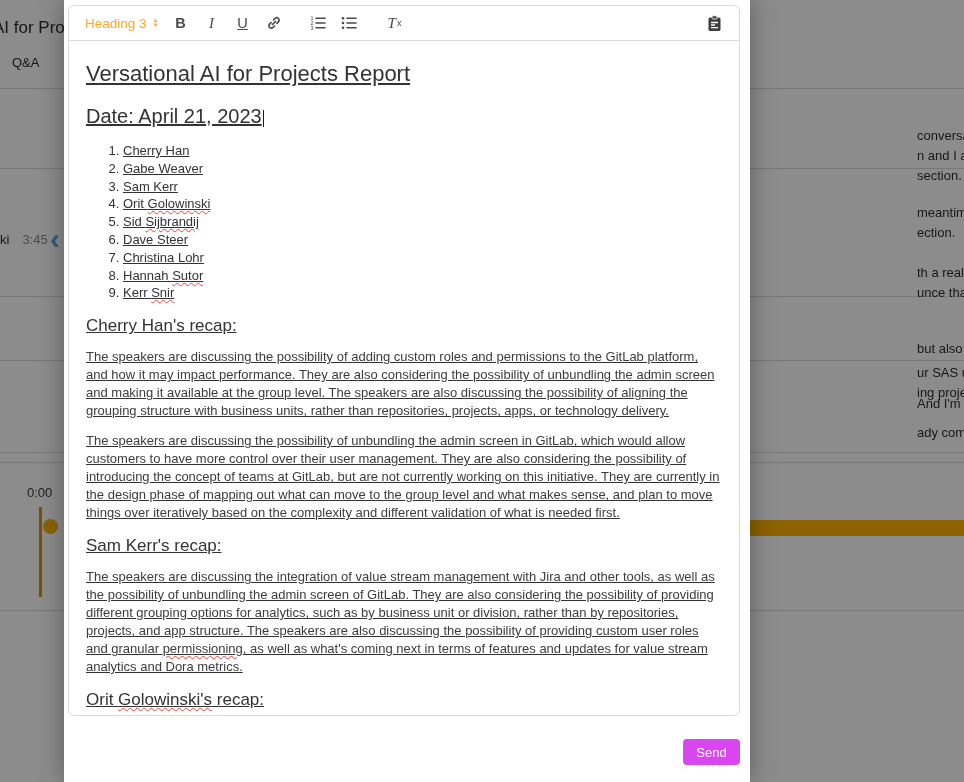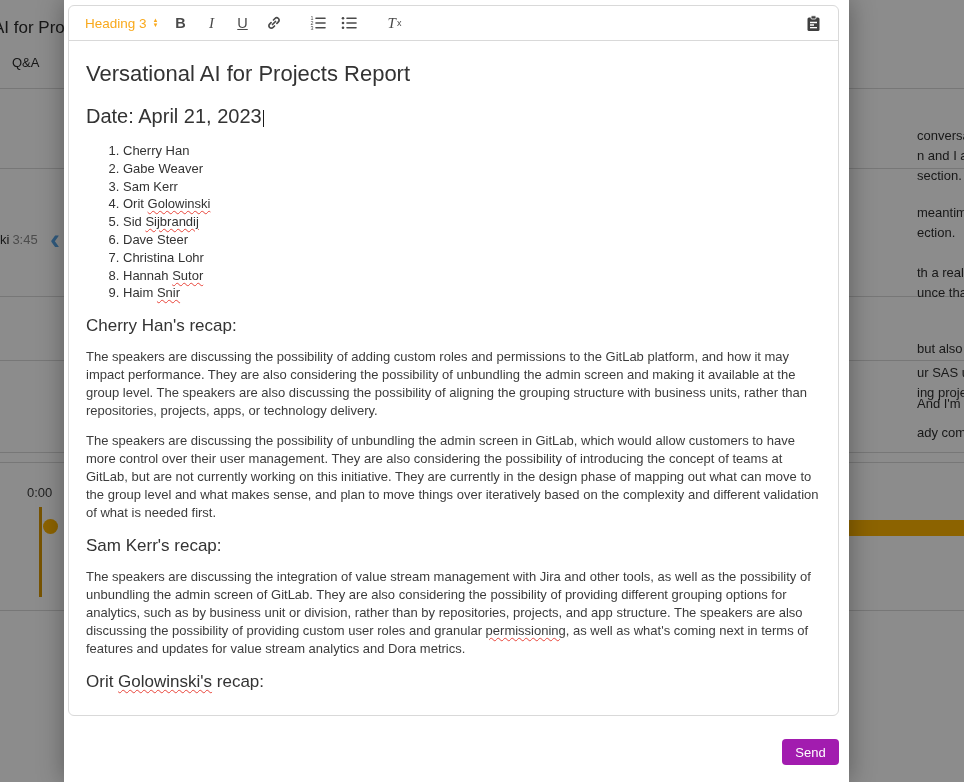--- a/index.html
+++ b/index.html
@@ -6,67 +6,67 @@
   html,body { width:964px; height:782px; overflow:hidden; }
   body { font-family:"Liberation Sans","DejaVu Sans",sans-serif; background:#fff; }
   .screen { position:relative; width:964px; height:782px; overflow:hidden; background:#fff; }
 
   
   .bg-page { position:absolute; inset:0; background:#fff; }
   .bg-divider { position:absolute; left:0; right:0; height:1px; background:#d9d9d9; }
   .bg-title { position:absolute; left:-7px; top:18px; font-size:17px; color:#2b2b2b; white-space:nowrap; }
   .bg-tab { position:absolute; left:12px; top:55px; font-size:13px; color:#2b2b2b; }
   .bg-speaker { position:absolute; left:0; top:232px; font-size:13px; color:#2b2b2b; white-space:nowrap; }
-  .bg-speaker .time { color:#8a8a8a; margin-left:3px; }
+  .bg-speaker .time { color:#8a8a8a; margin-left:13px; }
   .bg-chevron { position:absolute; left:50px; top:222px; font-size:30px; color:#5aa7e8; font-weight:bold; }
   .bg-timeline-start { position:absolute; left:27px; top:485px; font-size:13px; color:#3a3a3a; }
   .bg-playhead { position:absolute; left:39px; top:507px; width:3px; height:90px; background:#d99700; }
   .bg-dot { position:absolute; left:43px; top:519px; width:15px; height:15px; border-radius:50%; background:#ffb400; }
   .bg-wavebar { position:absolute; left:700px; top:520px; width:264px; height:16px; background:#ffb400; }
   .bg-line { position:absolute; left:917px; font-size:13px; color:#2f2f2f; white-space:nowrap; }
 
   
   .overlay { position:absolute; inset:0; background:rgba(0,0,0,0.45); }
 
   
-  .modal { position:absolute; left:64px; top:0; width:785px; height:782px; background:#fff;
+  .modal { position:absolute; left:64px; top:0; width:686px; height:782px; background:#fff;
            box-shadow:0 0 24px rgba(0,0,0,0.35); }
   .editor-box { margin:5px 10px 0 4px; height:711px; border:1px solid #d9d9d9; border-radius:6px;
                 background:#fff; display:flex; flex-direction:column; overflow:hidden; }
 
   
   .toolbar { height:35px; flex:0 0 35px; border-bottom:1px solid #d9d9d9; display:flex; align-items:center; padding:0 16px; }
   .heading-select { display:flex; align-items:center; gap:6px; color:#f9a91c; font-size:13.5px; cursor:pointer; }
   .updown { display:flex; flex-direction:column; line-height:5px; font-size:6px; color:#f9a91c; }
   .tb-btn { width:18px; height:22px; margin-left:13px; display:flex; align-items:center; justify-content:center;
             font-size:14.5px; color:#4a4a4a; cursor:pointer; }
   .tb-btn.bold { font-weight:bold; }
   .tb-btn.italic { font-style:italic; font-family:"Liberation Serif",serif; font-size:15px; }
   .tb-btn.underline { text-decoration:underline; }
   .tb-btn.gap { margin-left:27px; }
   .tb-btn svg { display:block; }
   .tb-spacer { flex:1; }
   .clearfmt { font-family:"Liberation Serif",serif; font-style:italic; font-size:15px; }
   .clearfmt sub { font-size:9px; font-style:normal; font-family:"Liberation Sans",sans-serif; margin-left:1px; }
 
   
-  .doc { flex:1; overflow:hidden; padding:12px 17px 0 17px; color:#333; }
+  .doc { flex:1; overflow:hidden; padding:12px 17px 0 17px; color:#333;text-decoration:underline; }
   .doc h1 { font-size:22px; font-weight:400; color:#333; margin:8px 0 18px; }
   .doc p.lead { font-size:20px; color:#333; margin:0 0 14px; }
   .doc p.lead.participants { margin-bottom:12px; }
   .doc ol { font-size:13px; color:#333; line-height:17.8px; margin:0 0 4px; padding-left:37px; }
   .doc h2 { font-size:17px; font-weight:400; color:#333; margin:14px 0 11px; }
   .doc p.body { font-size:13px; line-height:18px; color:#3c3c3c; margin:12px 0 10px; }
   .misspelled { text-decoration:underline; text-decoration-style:wavy; text-decoration-color:#e8443a;
                 text-decoration-thickness:1px; text-underline-offset:2px; }
   .cursor { display:inline-block; width:0; border-left:1.5px solid #1a1a1a; height:17px; vertical-align:text-bottom; margin-left:1px; }
 
   
   .modal-footer { position:relative; height:66px; background:#fff; }
-  .send-btn { position:absolute; right:10px; top:23px; width:57px; height:26px; background:#a21caf; color:#fff;
+  .send-btn { position:absolute; right:10px; top:23px; width:57px; height:26px; background:#d946ef; color:#fff;
               border:none; border-radius:4px; font-size:13px; font-family:"Liberation Sans",sans-serif; cursor:pointer; }
 </style>
 </head>
 <body>
 
 <div class="screen">
 
   <div class="bg-page">
     <div id="bg-dividers">
         <div class="bg-divider" style="top: 88px;"></div>
@@ -183,21 +183,21 @@
         <p class="lead"><span>Date: April 21, 2023</span><span class="cursor"></span></p>
         <ol id="participants-list">
             <li><span>Cherry Han</span></li>
             <li><span>Gabe Weaver</span></li>
             <li><span>Sam Kerr</span></li>
             <li><span>Orit </span><span class="misspelled">Golowinski</span></li>
             <li><span>Sid </span><span class="misspelled">Sijbrandij</span></li>
             <li><span>Dave Steer</span></li>
             <li><span>Christina Lohr</span></li>
             <li><span>Hannah </span><span class="misspelled">Sutor</span></li>
-            <li><span>Haim </span><span class="misspelled">Snir</span></li>
+            <li><span>Kerr </span><span class="misspelled">Snir</span></li>
           </ol>
         <div id="recaps">
             <h2><span>Cherry Han's recap:</span></h2>
             <p class="body"><span>The speakers are discussing the possibility of adding custom roles and permissions to the GitLab platform, and how it may impact performance. They are also considering the possibility of unbundling the admin screen and making it available at the group level. The speakers are also discussing the possibility of aligning the grouping structure with business units, rather than repositories, projects, apps, or technology delivery.</span></p>
             <p class="body"><span>The speakers are discussing the possibility of unbundling the admin screen in GitLab, which would allow customers to have more control over their user management. They are also considering the possibility of introducing the concept of teams at GitLab, but are not currently working on this initiative. They are currently in the design phase of mapping out what can move to the group level and what makes sense, and plan to move things over iteratively based on the complexity and different validation of what is needed first.</span></p>
             <h2><span>Sam Kerr's recap:</span></h2>
             <p class="body"><span>The speakers are discussing the integration of value stream management with Jira and other tools, as well as the possibility of unbundling the admin screen of GitLab. They are also considering the possibility of providing different grouping options for analytics, such as by business unit or division, rather than by repositories, projects, and app structure. The speakers are also discussing the possibility of providing custom user roles and granular </span><span class="misspelled">permissioning</span><span>, as well as what's coming next in terms of features and updates for value stream analytics and Dora metrics.</span></p>
             <h2><span>Orit </span><span class="misspelled">Golowinski's</span><span> recap:</span></h2>
           </div>
       </div>

